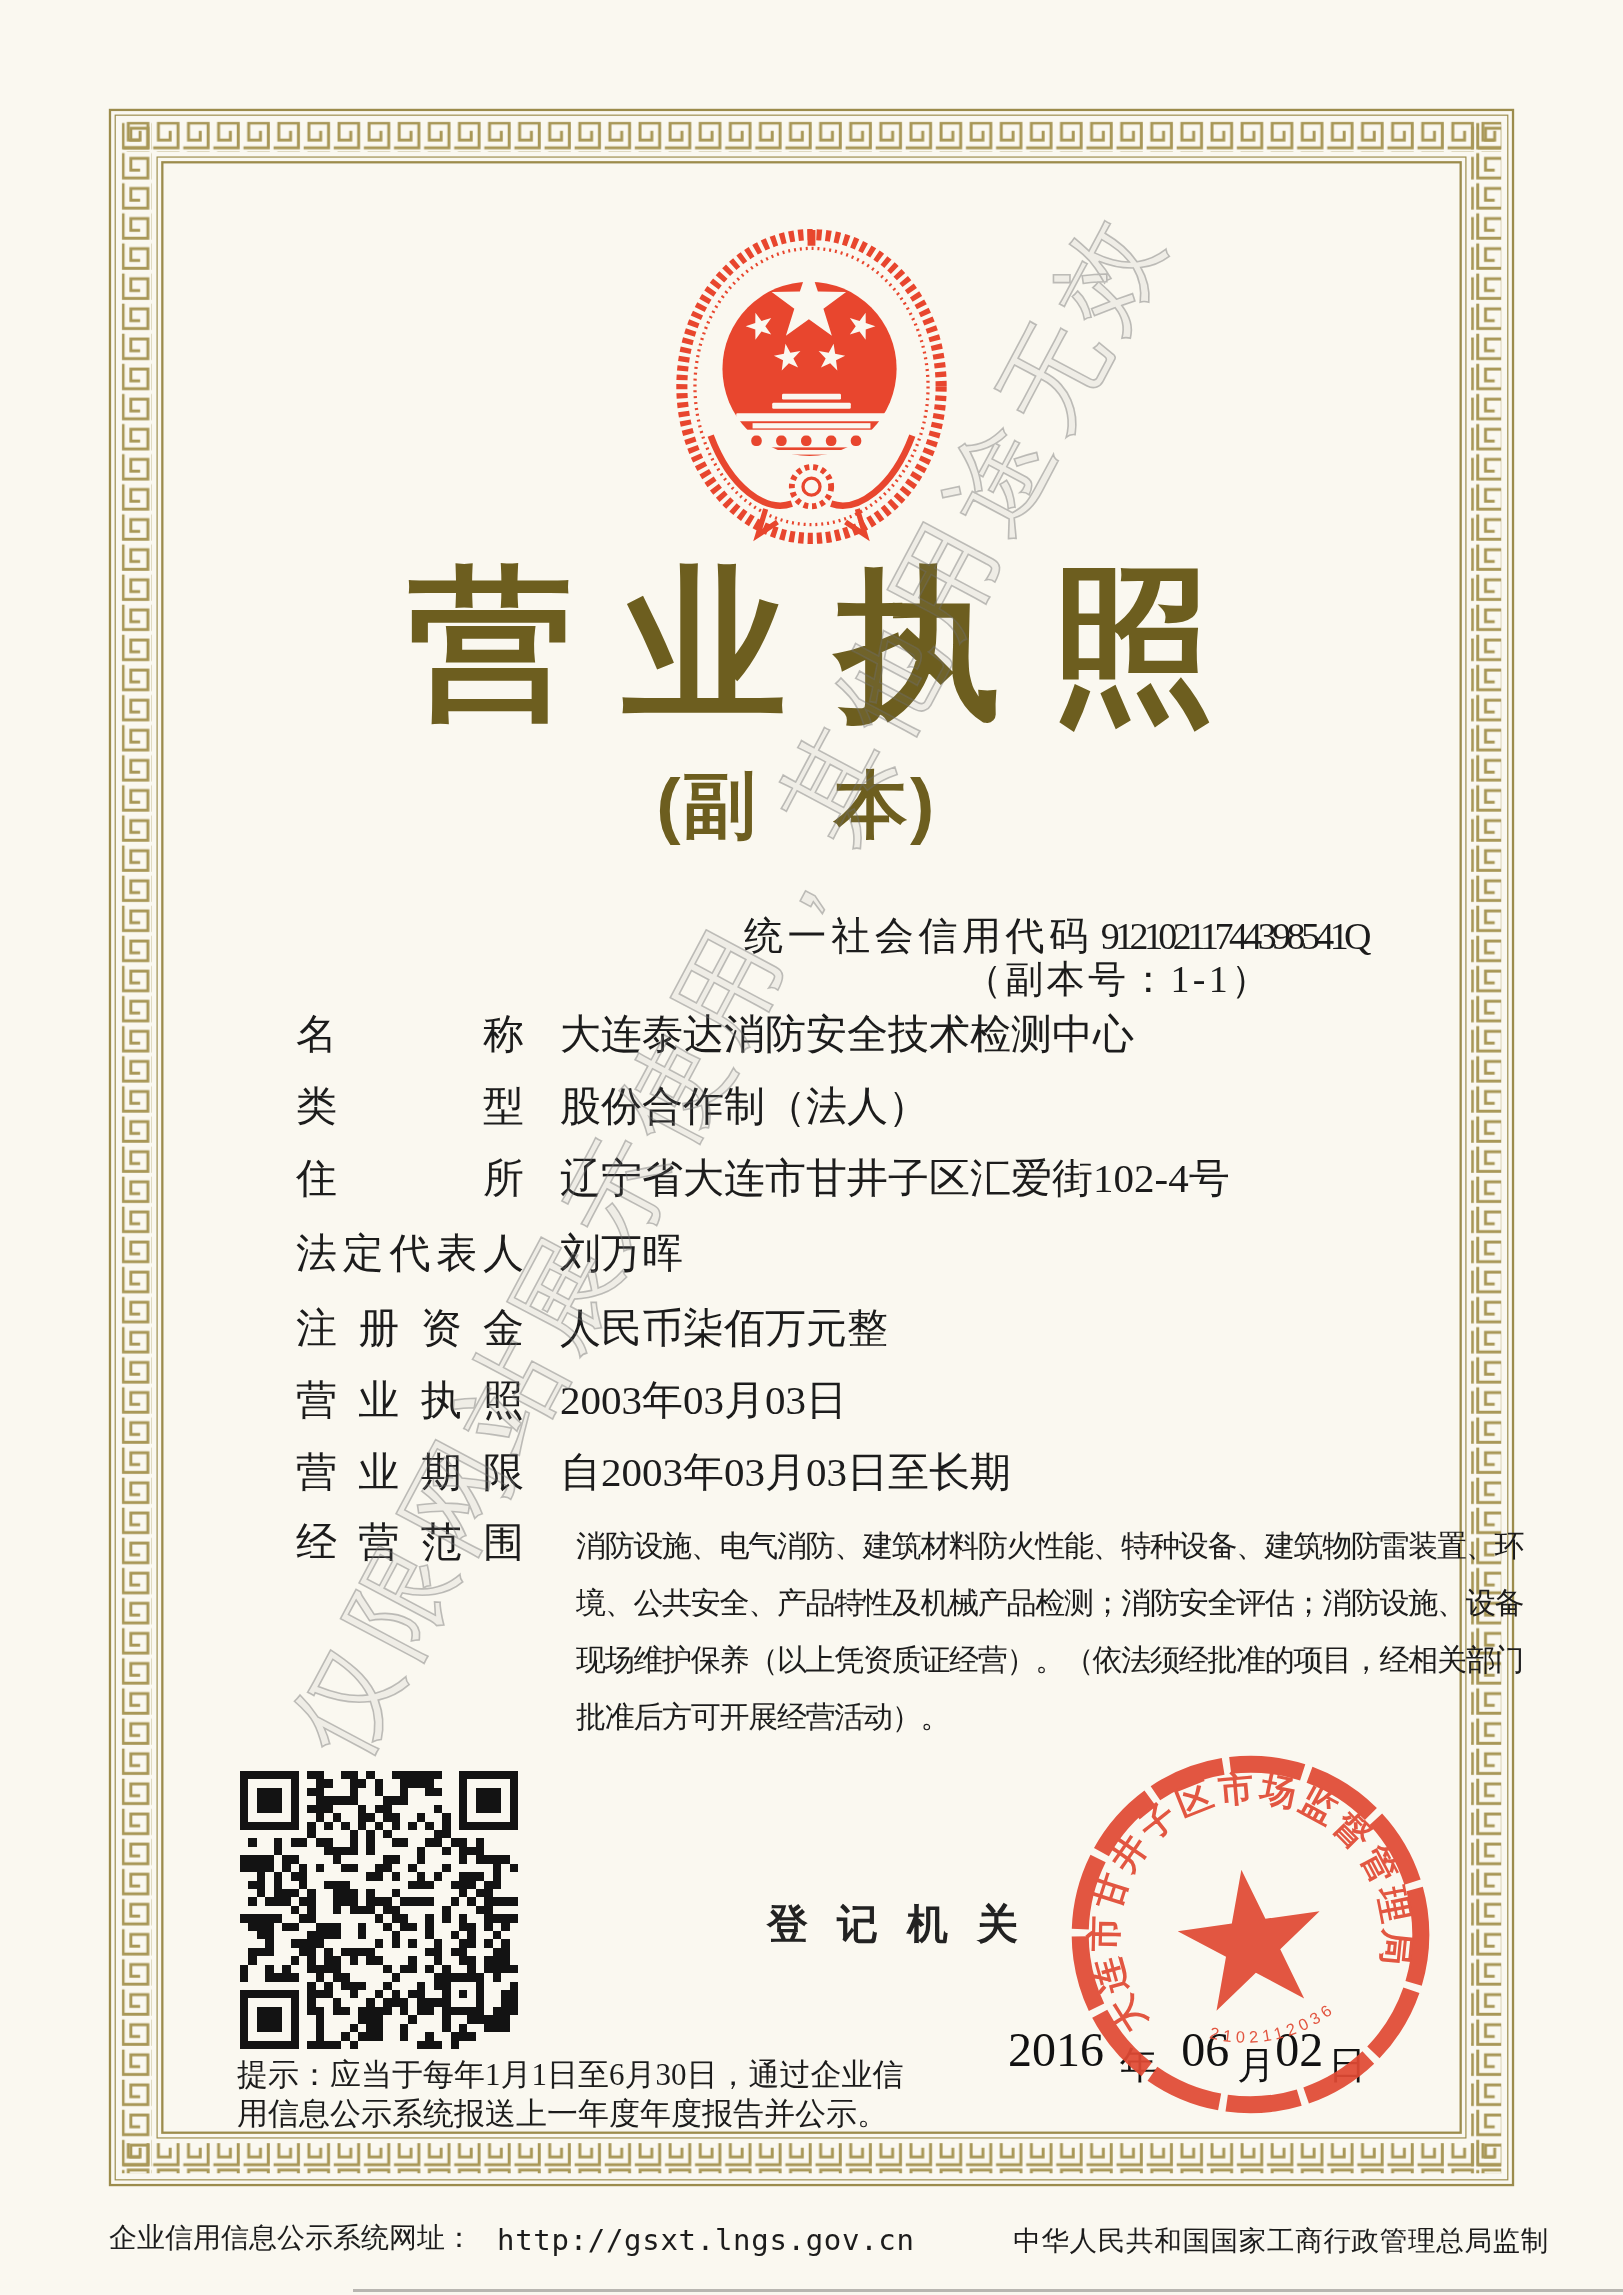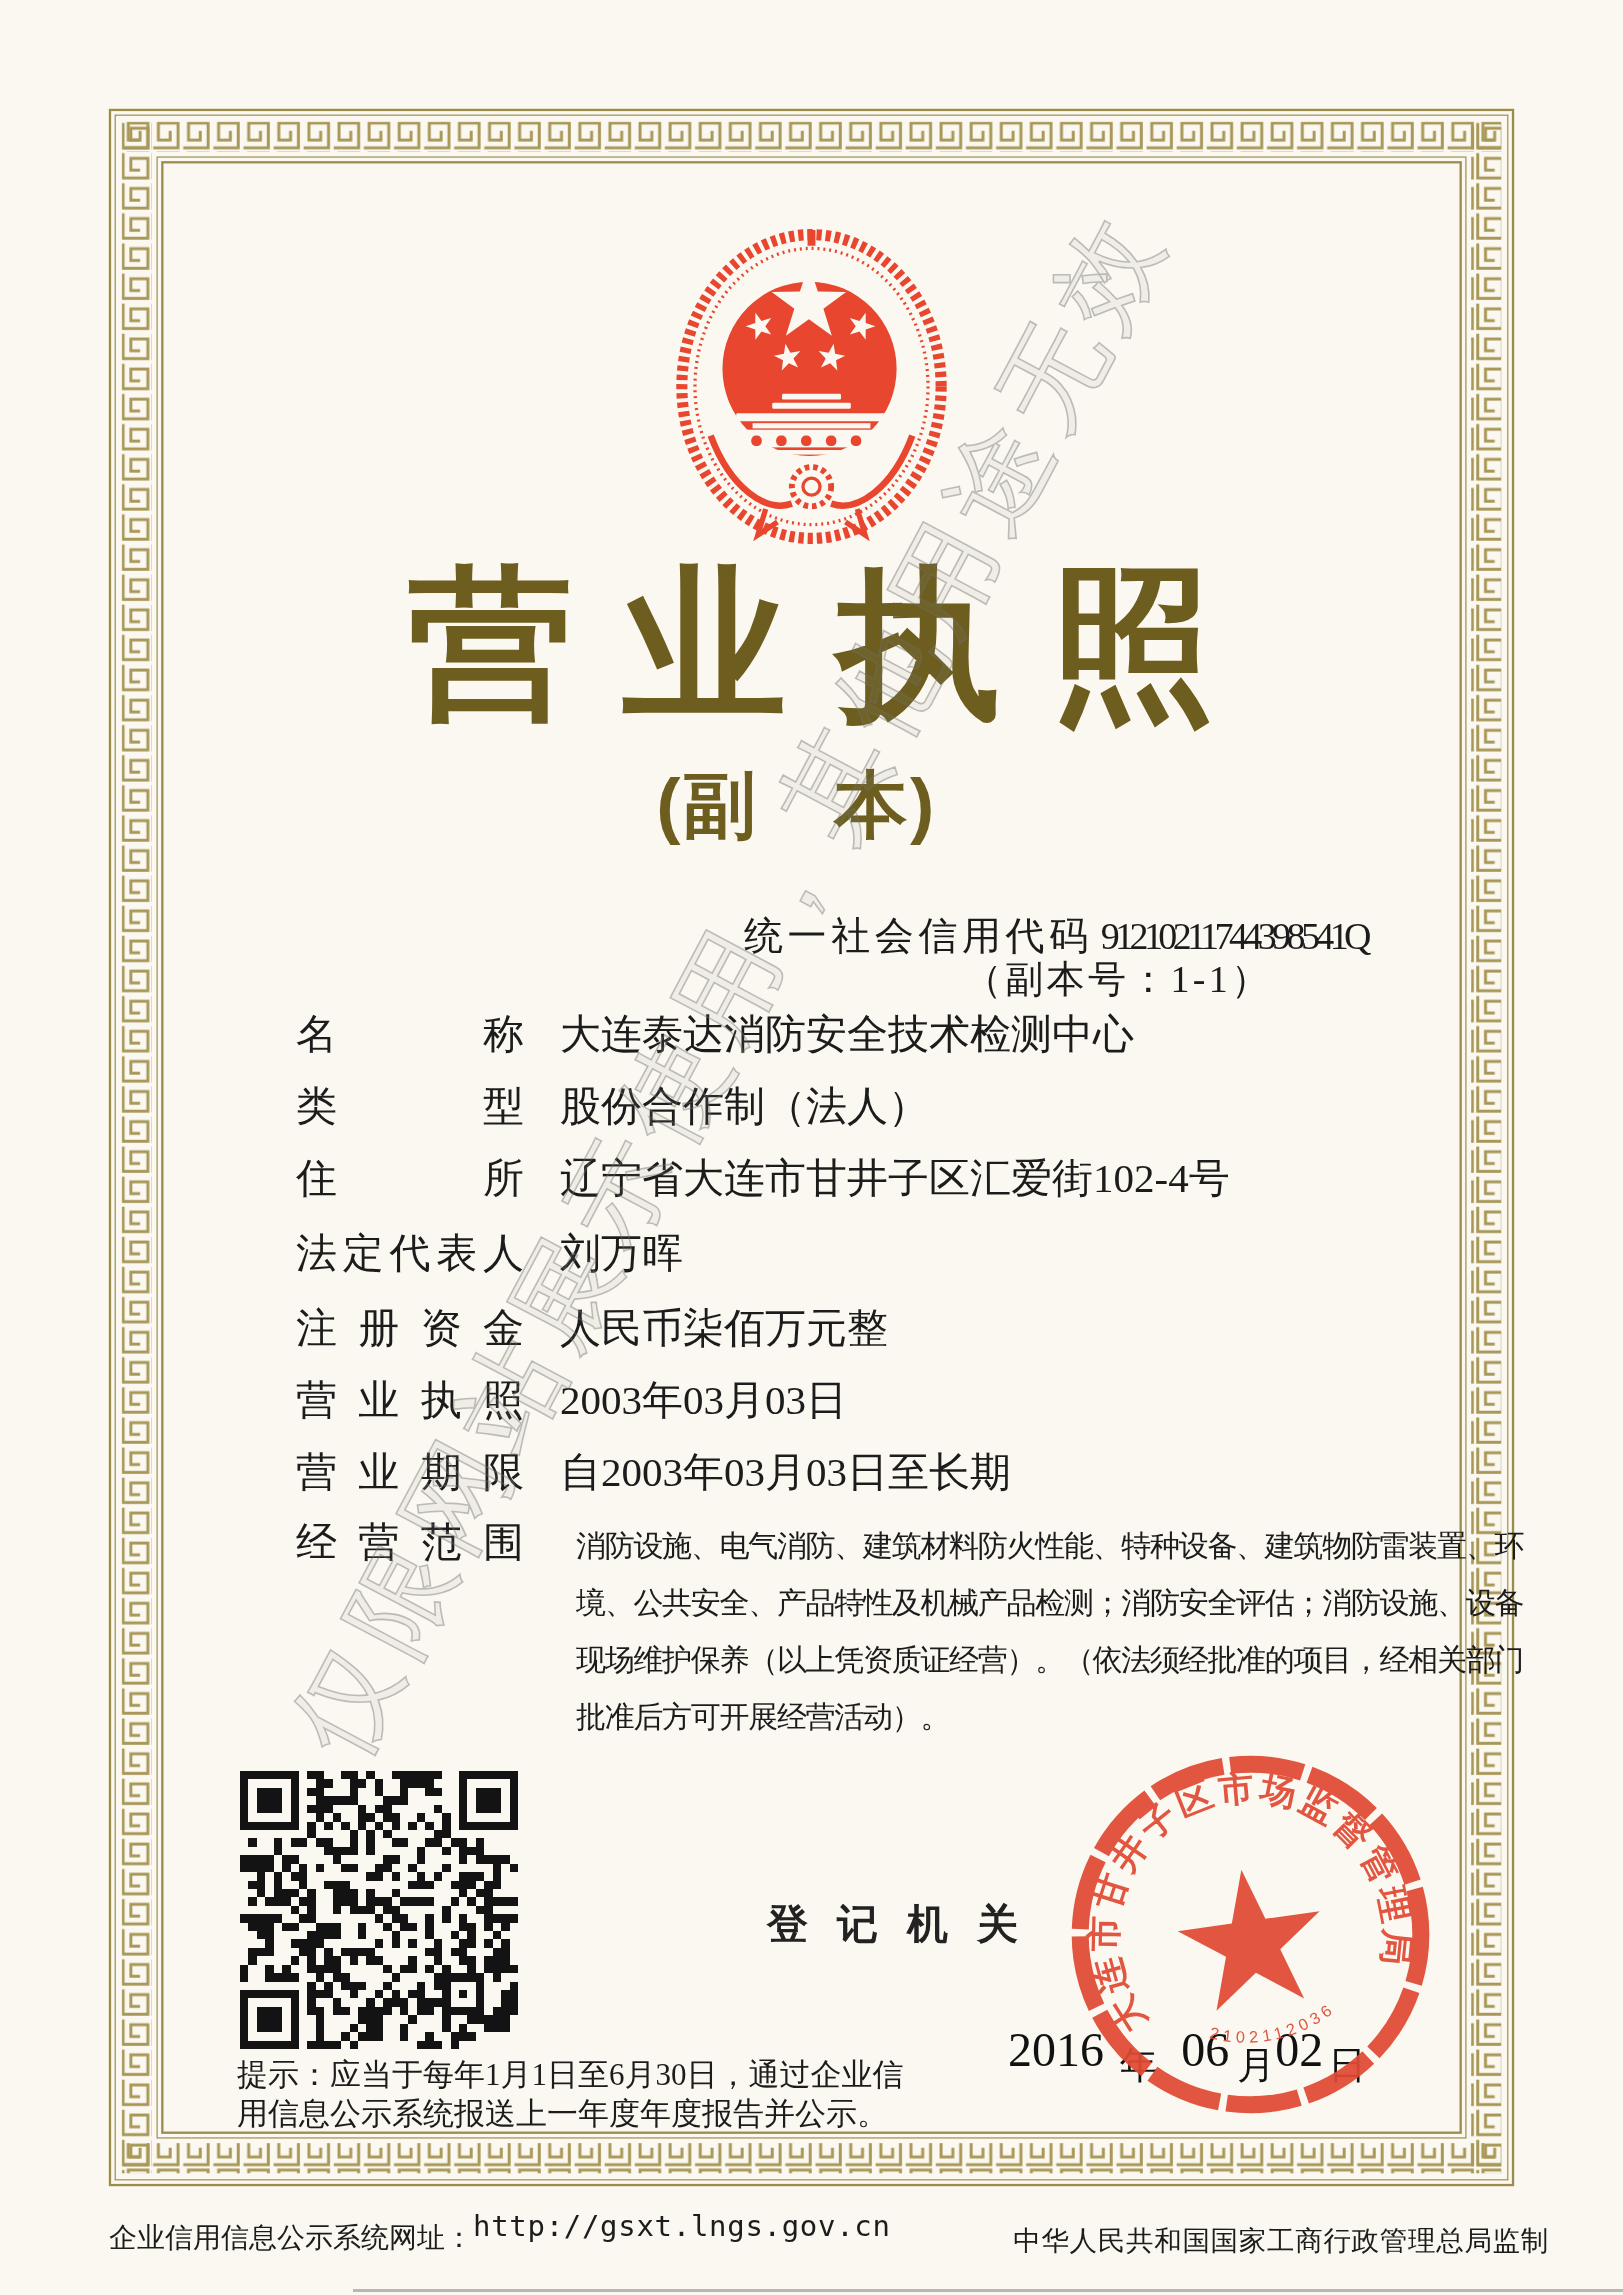--- a/index.html
+++ b/index.html
@@ -68,21 +68,21 @@
   }
   .issue-date{left:1008px;top:2026px;z-index:5;display:flex;align-items:flex-start;white-space:nowrap;color:#111;}
   .date-num{font-size:48px;line-height:1;}
   .date-unit{font-size:38px;line-height:1;margin-top:19.6px;}
   .g1{margin-left:15.7px;} .g2{margin-left:23.6px;} .g3{margin-left:7.9px;} .g4{} .g5{margin-left:5.2px;}
 
   .seal{left:1054px;top:1738px;z-index:6;opacity:.93;}
 
   
   .notice{left:237px;top:2055px;z-index:3;font-size:31px;line-height:39px;white-space:nowrap;}
-  .footer-left{left:109px;top:2219px;z-index:3;display:flex;align-items:flex-start;white-space:nowrap;}
+  .footer-left{left:109px;top:2219px;z-index:3;display:flex;align-items:flex-end;white-space:nowrap;gap:24px;}
   .site-label{font-size:28px;}
   .site-url{font-family:"DejaVu Sans Mono","Liberation Mono",monospace;font-size:29px;margin-top:-10.5px;letter-spacing:0.7px;}
   .footer-right{right:110px;top:2223px;z-index:3;font-size:27.5px;letter-spacing:0.7px;white-space:nowrap;}
 
   
   .watermark{
     left:262px;top:1715px;z-index:9;
     transform-origin:0 0;
     transform:rotate(-62deg);
     font-size:105px;letter-spacing:10.5px;white-space:nowrap;

